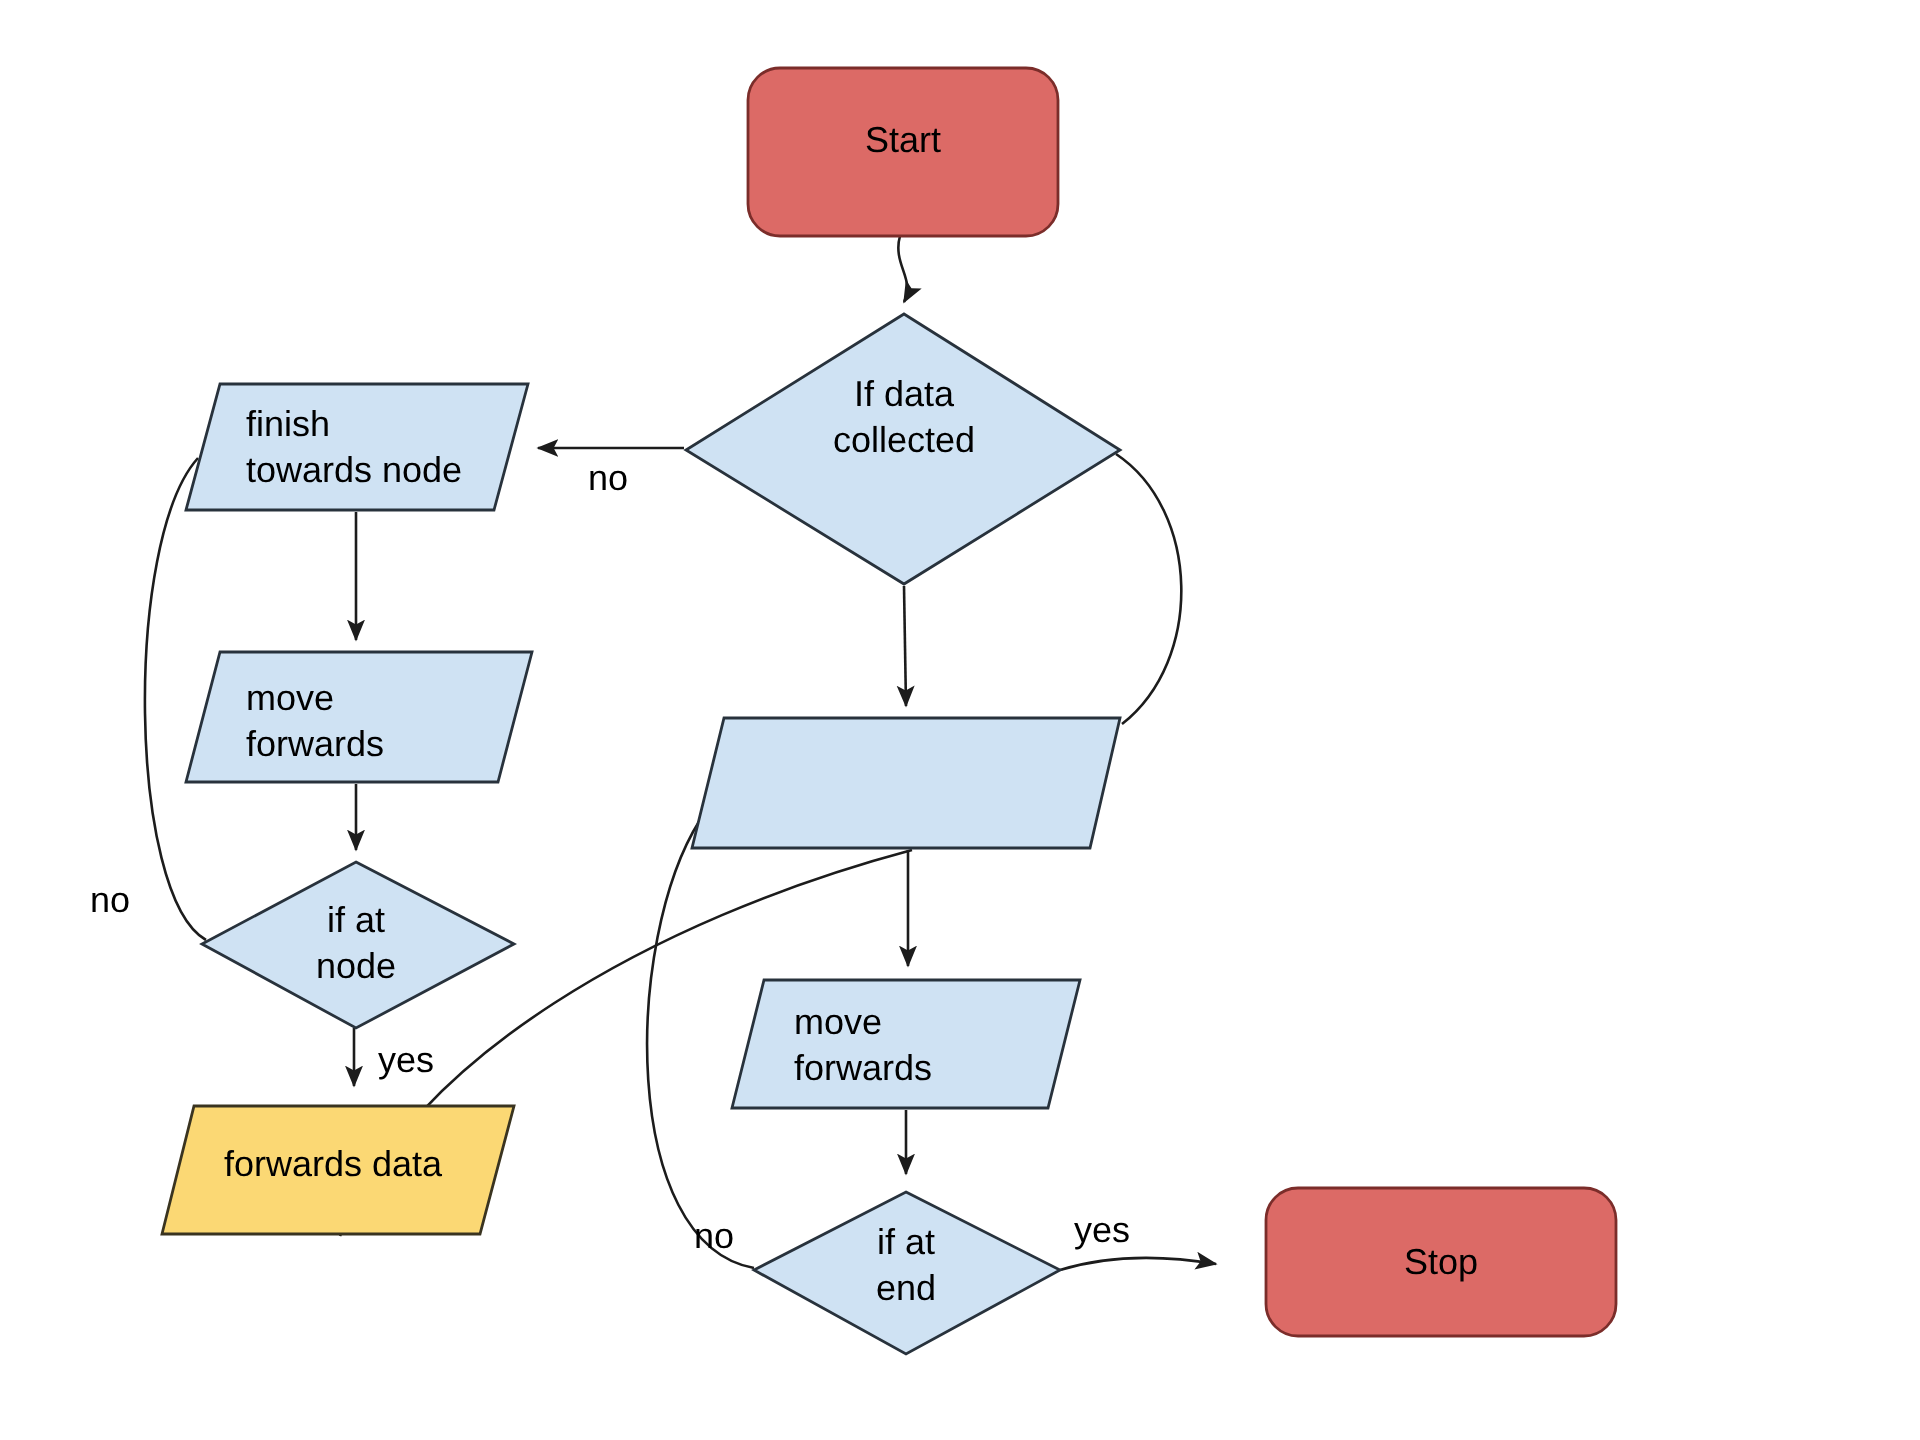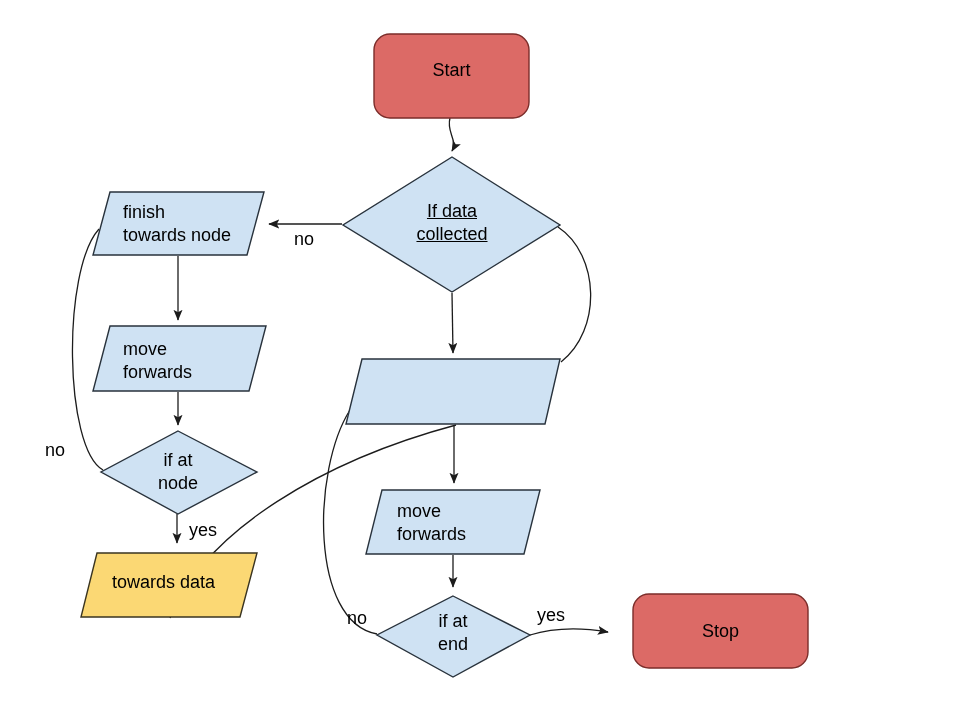--- a/index.html
+++ b/index.html
@@ -6,21 +6,21 @@
   .canvas{
     position:relative;width:960px;height:720px;background:#ffffff;overflow:hidden;
     font-family:"Liberation Sans",sans-serif;
   }
   .canvas svg{position:absolute;left:0;top:0;}
   .lbl{
     position:absolute;font-size:18px;line-height:23px;color:#000;
     white-space:pre-line;pointer-events:none;
   }
   .lbl-start{left:374px;top:34px;width:155px;height:72px;display:flex;align-items:center;justify-content:center;}
-  .lbl-if-data{left:372px;top:200px;width:160px;text-align:center;text-decoration:underline;}
+  .lbl-if-data{left:372px;top:186px;width:160px;text-align:center;}
   .lbl-no1{left:294px;top:228px;}
   .lbl-orient-node{left:123px;top:201px;}
   .lbl-move-left{left:123px;top:338px;}
   .lbl-if-node{left:128px;top:449px;width:100px;text-align:center;}
   .lbl-no2{left:45px;top:439px;}
   .lbl-yes1{left:189px;top:519px;}
   .lbl-collect{left:112px;top:571px;}
   .lbl-orient-finish{left:380px;top:370px;}
   .lbl-move-right{left:397px;top:500px;}
   .lbl-if-end{left:403px;top:610px;width:100px;text-align:center;}
@@ -72,21 +72,21 @@
 
   <div class="lbl lbl-start">Start</div>
   <div class="lbl lbl-if-data">If data
 collected</div>
   <div class="lbl lbl-orient-node">finish
 towards node</div>
   <div class="lbl lbl-move-left">move
 forwards</div>
   <div class="lbl lbl-if-node">if at
 node</div>
-  <div class="lbl lbl-collect">towards data</div>
+  <div class="lbl lbl-collect">forwards data</div>
   <div class="lbl lbl-move-right">move
 forwards</div>
   <div class="lbl lbl-if-end">if at
 end</div>
   <div class="lbl lbl-stop">Stop</div>
 
   <div class="lbl lbl-no1">no</div>
   <div class="lbl lbl-no2">no</div>
   <div class="lbl lbl-yes1">yes</div>
   <div class="lbl lbl-no3">no</div>

